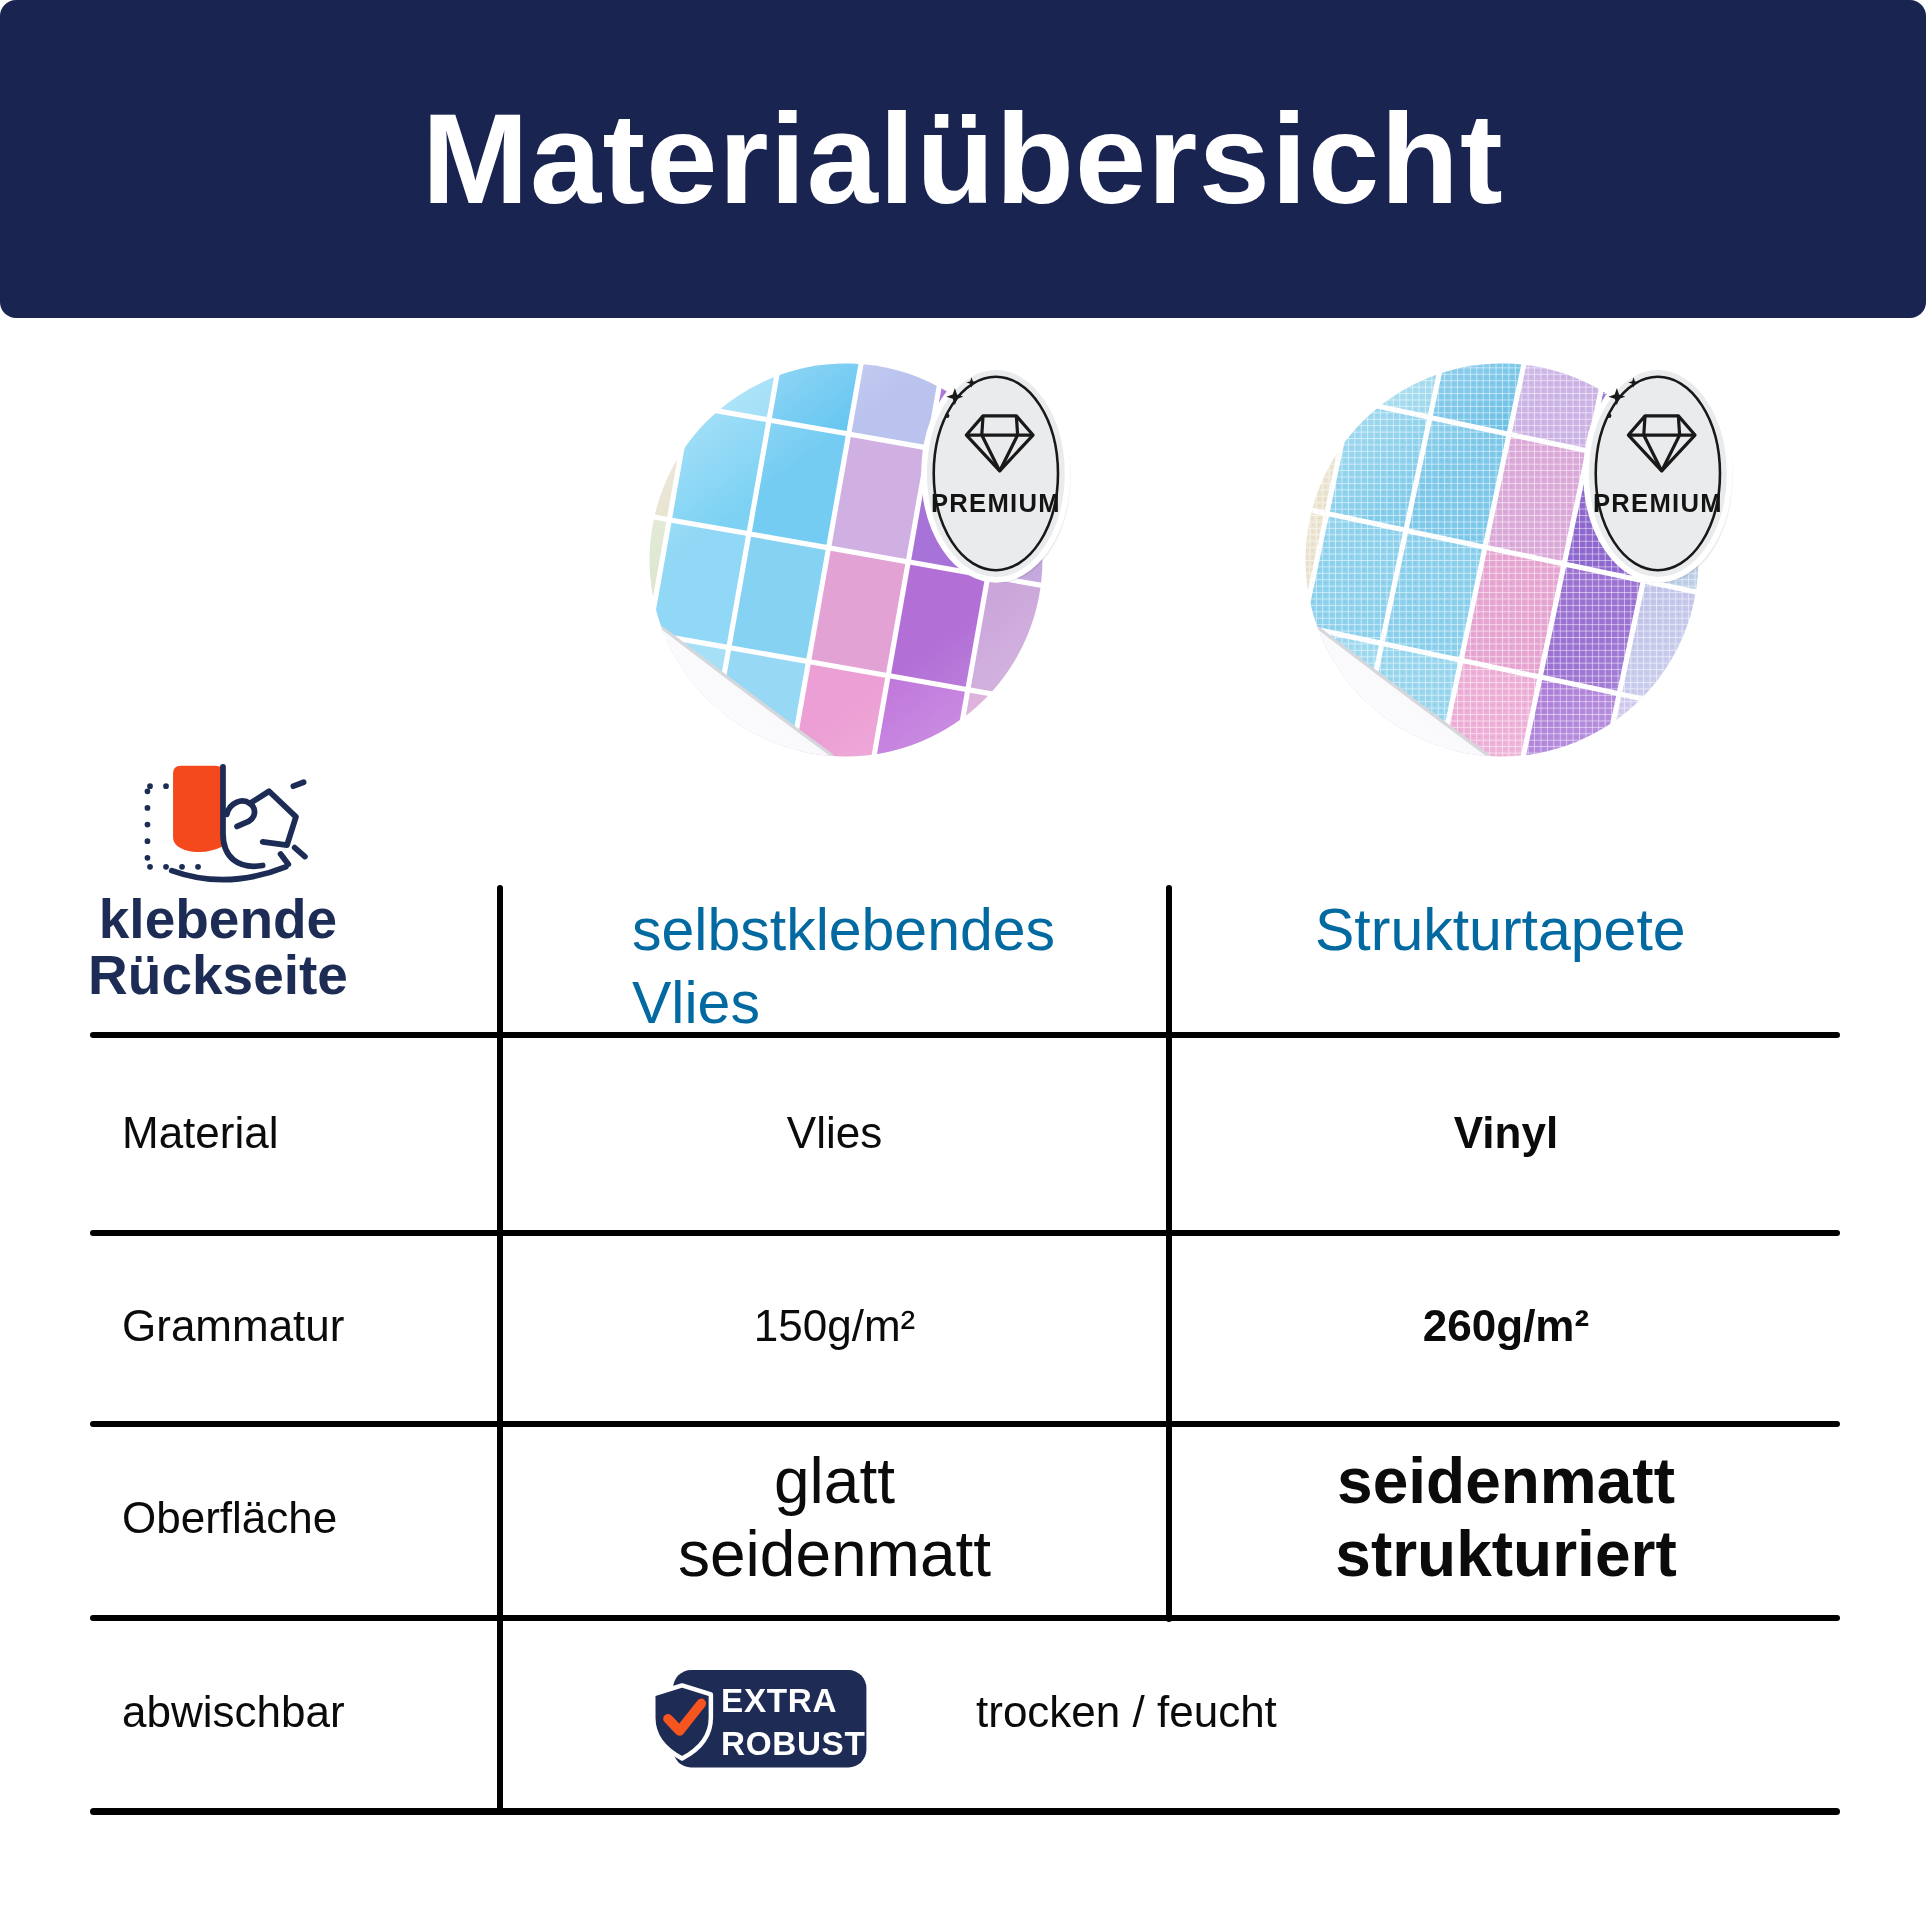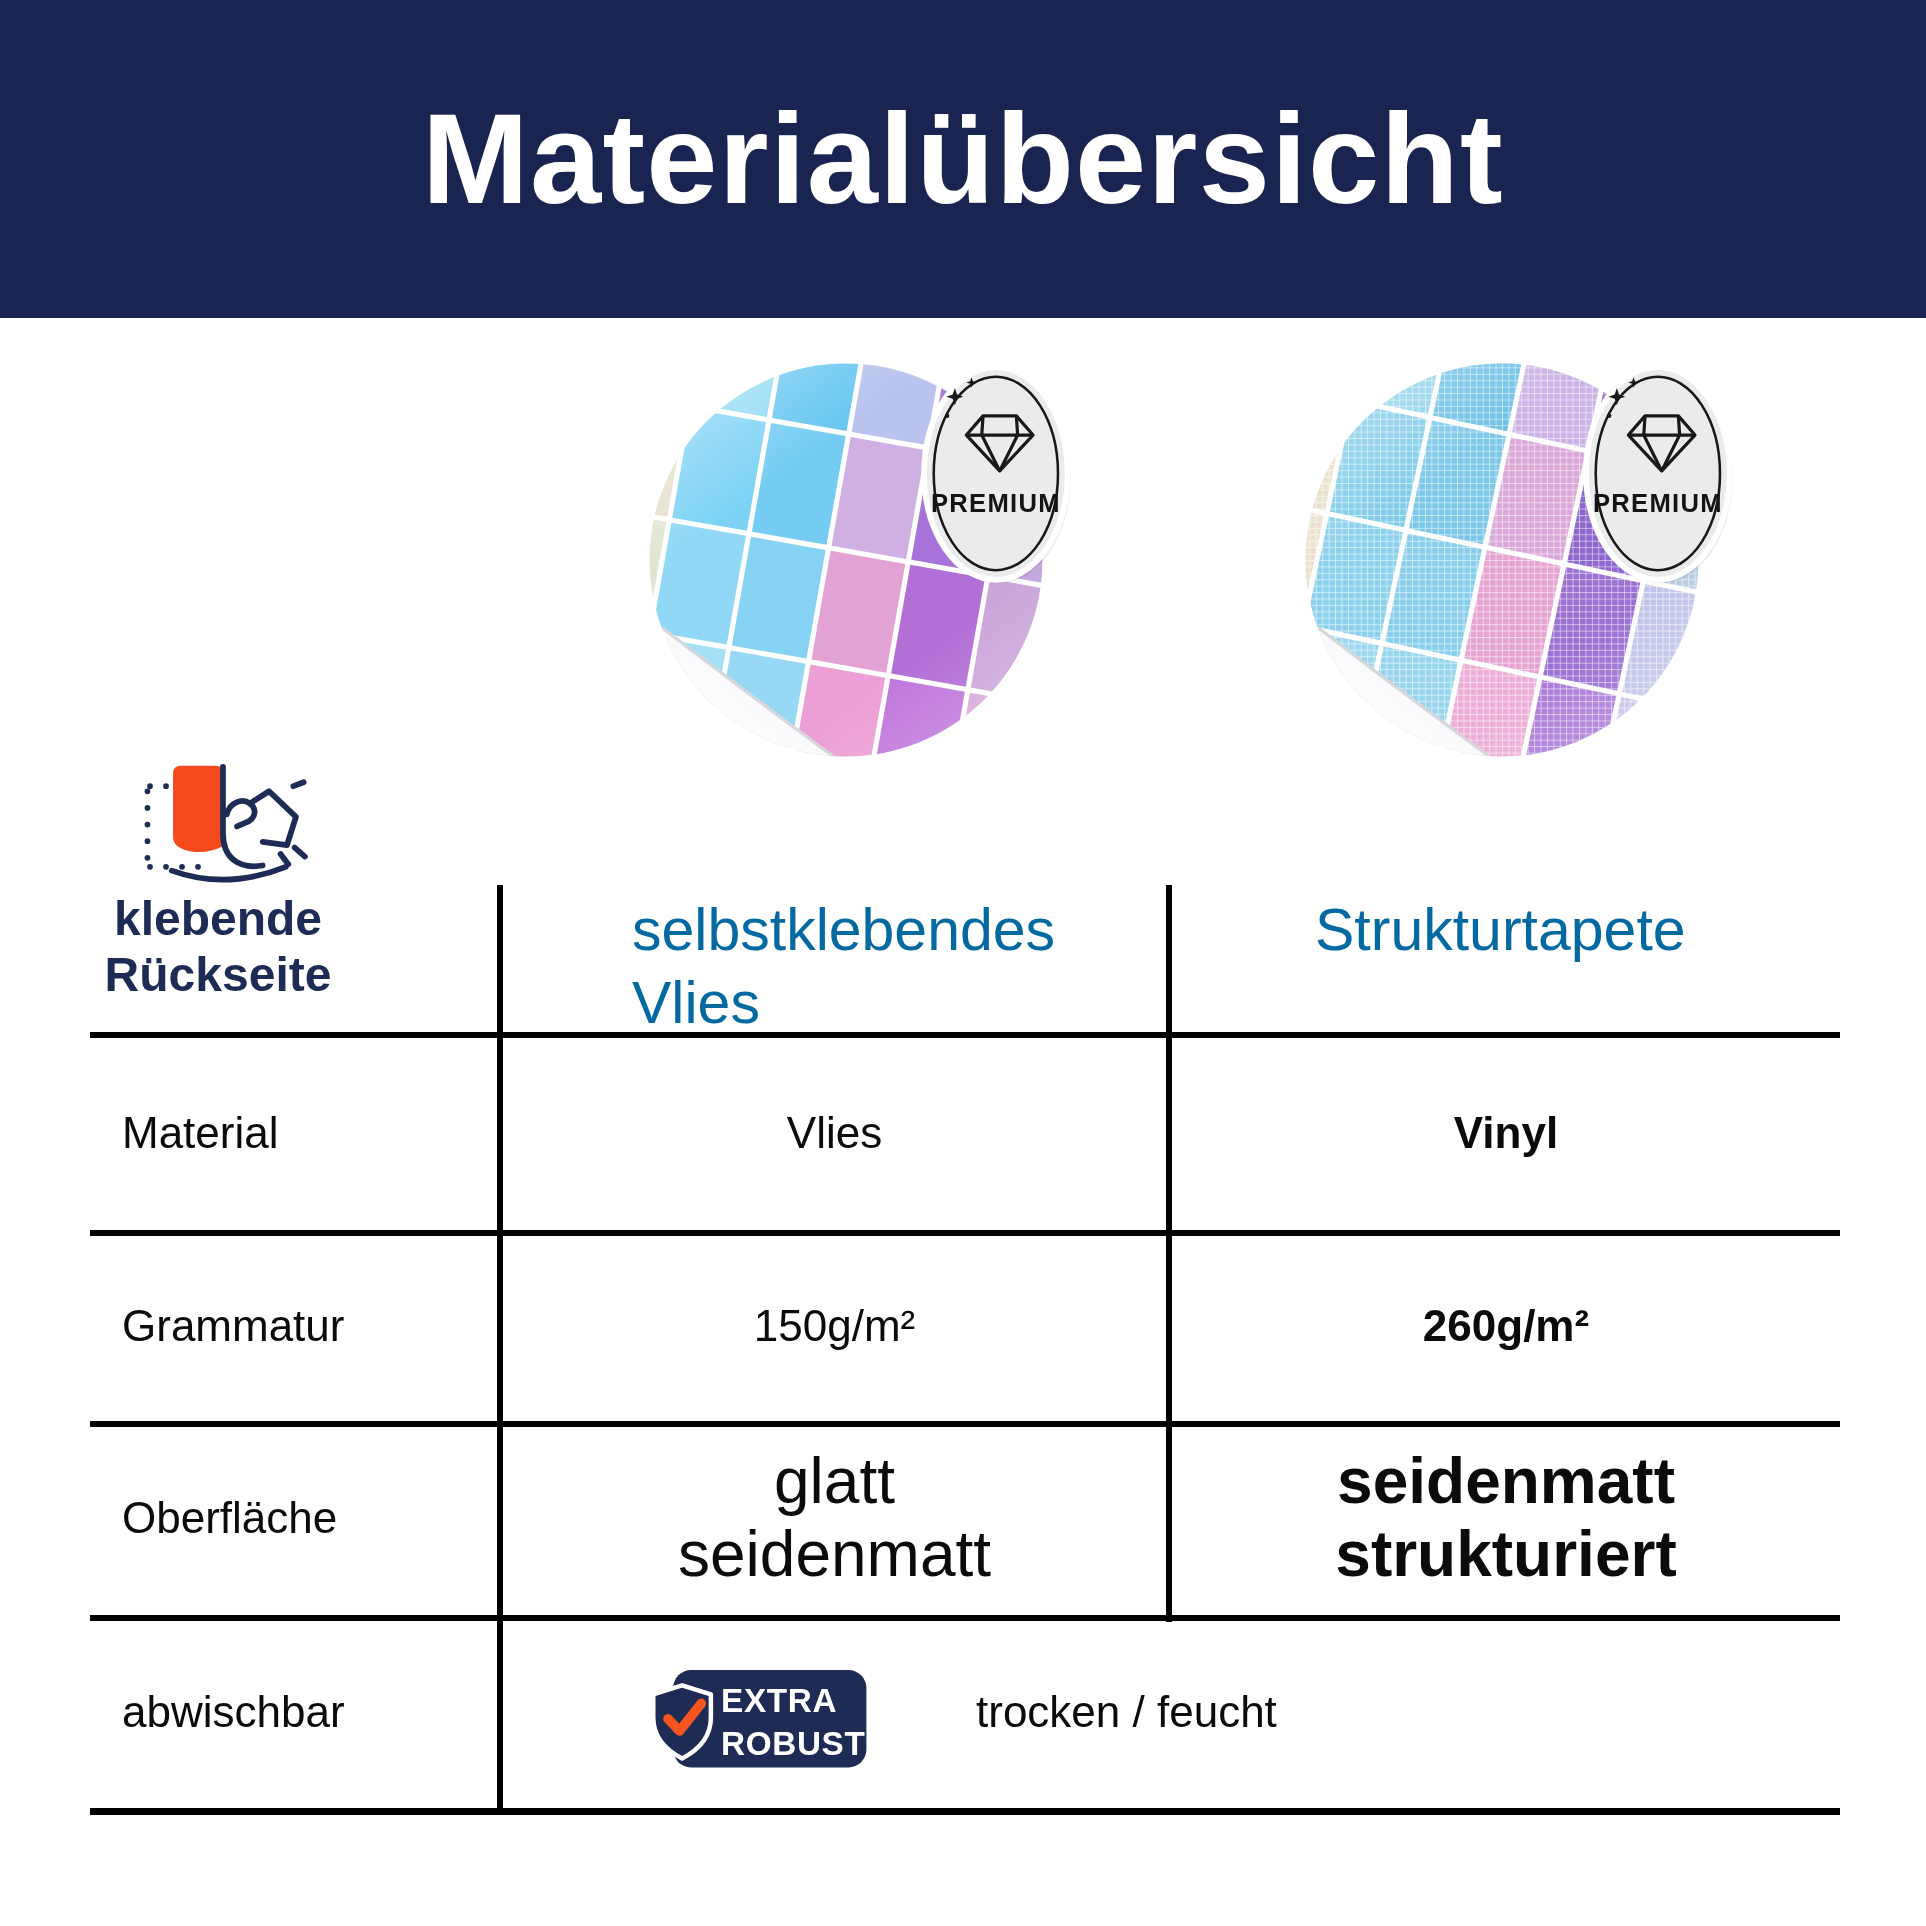--- a/index.html
+++ b/index.html
@@ -1,32 +1,32 @@
 <!DOCTYPE html>
 <html style="font-size:10.3px"><head>
 <meta charset="utf-8">
 <style>
   html,body{margin:0;padding:0;}
   body{
     width:1926px;height:1926px;position:relative;background:#ffffff;
     font-family:"Liberation Sans", sans-serif;color:#0b0b0b;overflow:hidden;
   }
-  .abs{position:absolute;}
+  .abs{position:absolute;border-radius:16px;}
   
   .banner{left:0;top:0;width:1926px;height:318px;background:#1a2450;}
   .banner-title{
     left:0;top:0;width:1926px;height:318px;line-height:318px;text-align:center;
     color:#ffffff;font-size:128px;font-weight:bold;letter-spacing:1.3px;white-space:nowrap;
   }
   
   svg.sample,svg.badge,svg.icon,svg.robust{position:absolute;overflow:visible;}
   
   .feature-label{
     left:83px;top:891px;width:270px;text-align:center;
-    font-size:48px;font-weight:bold;line-height:56px;color:#1d2c55;
+    font-size:55px;font-weight:bold;line-height:56px;color:#1d2c55;
   }
   
   .hline{background:#000;height:6.4px;left:90px;width:1750px;}
   .vline{background:#000;width:5.8px;}
   
   .hdr{font-size:59px;line-height:73px;color:#0369a1;}
   .cell{font-size:44px;line-height:90px;color:#0b0b0b;}
   .cell2{font-size:64px;line-height:73px;color:#0b0b0b;text-align:center;}
   .rowlabel{left:122px;width:372px;}
   .colA{left:507px;width:655px;text-align:center;}

